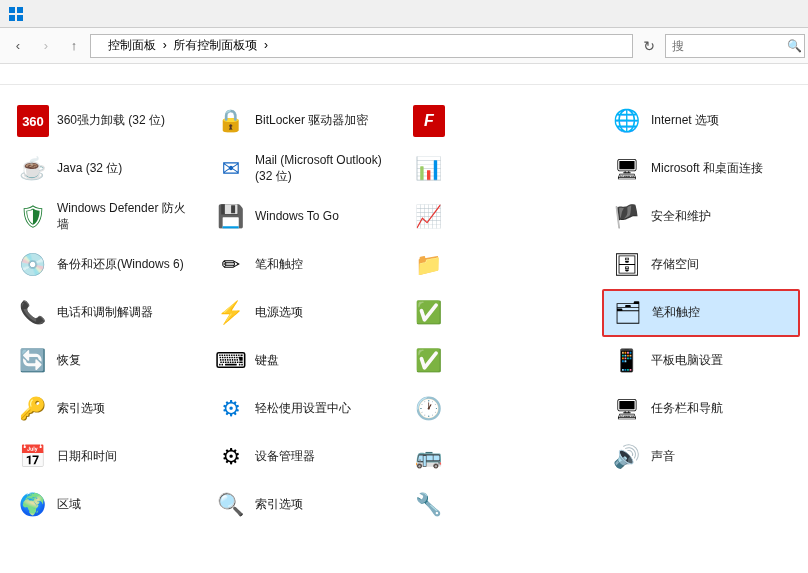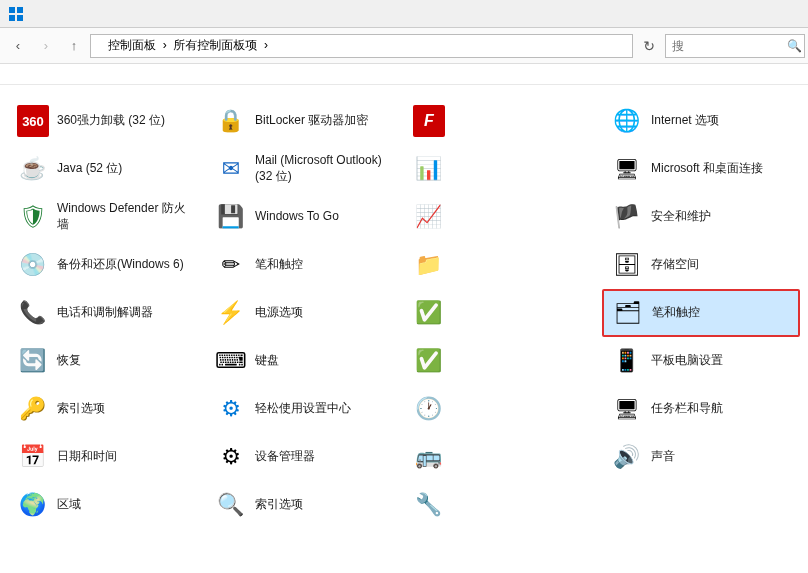--- a/index.html
+++ b/index.html
@@ -196,21 +196,21 @@
       <div class="cp-item">
         <div class="cp-icon" style="font-size:22px;color:inherit;
       width:32px;height:32px;display:flex;align-items:center;justify-content:center;">
       🌐</div>
         <span class="cp-label">Internet 选项</span>
       </div>
       <div class="cp-item">
         <div class="cp-icon" style="font-size:22px;color:#c70000;
       width:32px;height:32px;display:flex;align-items:center;justify-content:center;">
       ☕</div>
-        <span class="cp-label">Java (52 位)</span>
+        <span class="cp-label">Java (32 位)</span>
       </div>
       <div class="cp-item">
         <div class="cp-icon" style="font-size:22px;color:#1565c0;
       width:32px;height:32px;display:flex;align-items:center;justify-content:center;">
       ✉</div>
         <span class="cp-label">Mail (Microsoft Outlook) (32 位)</span>
       </div>
       <div class="cp-item">
         <div class="cp-icon" style="font-size:22px;color:inherit;
       width:32px;height:32px;display:flex;align-items:center;justify-content:center;">

